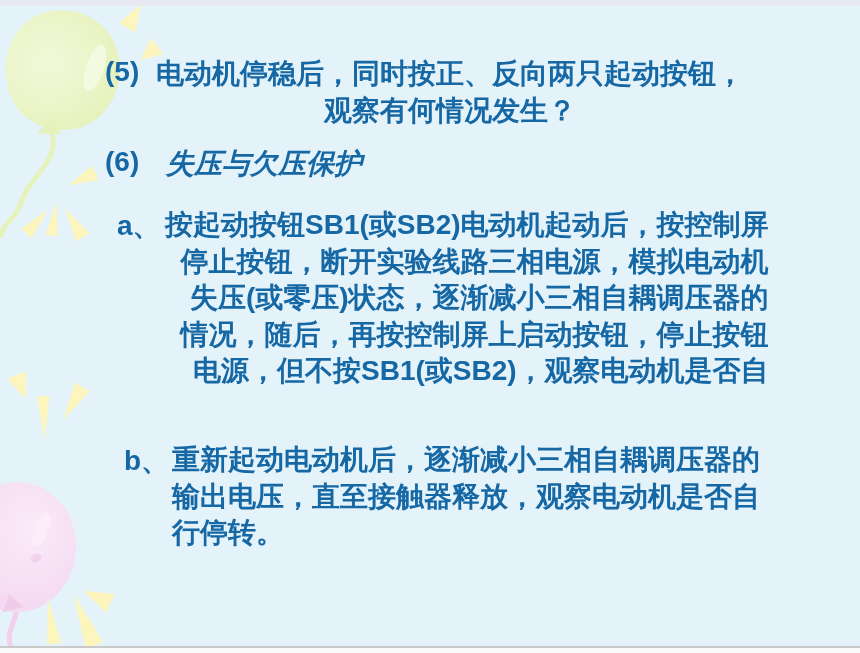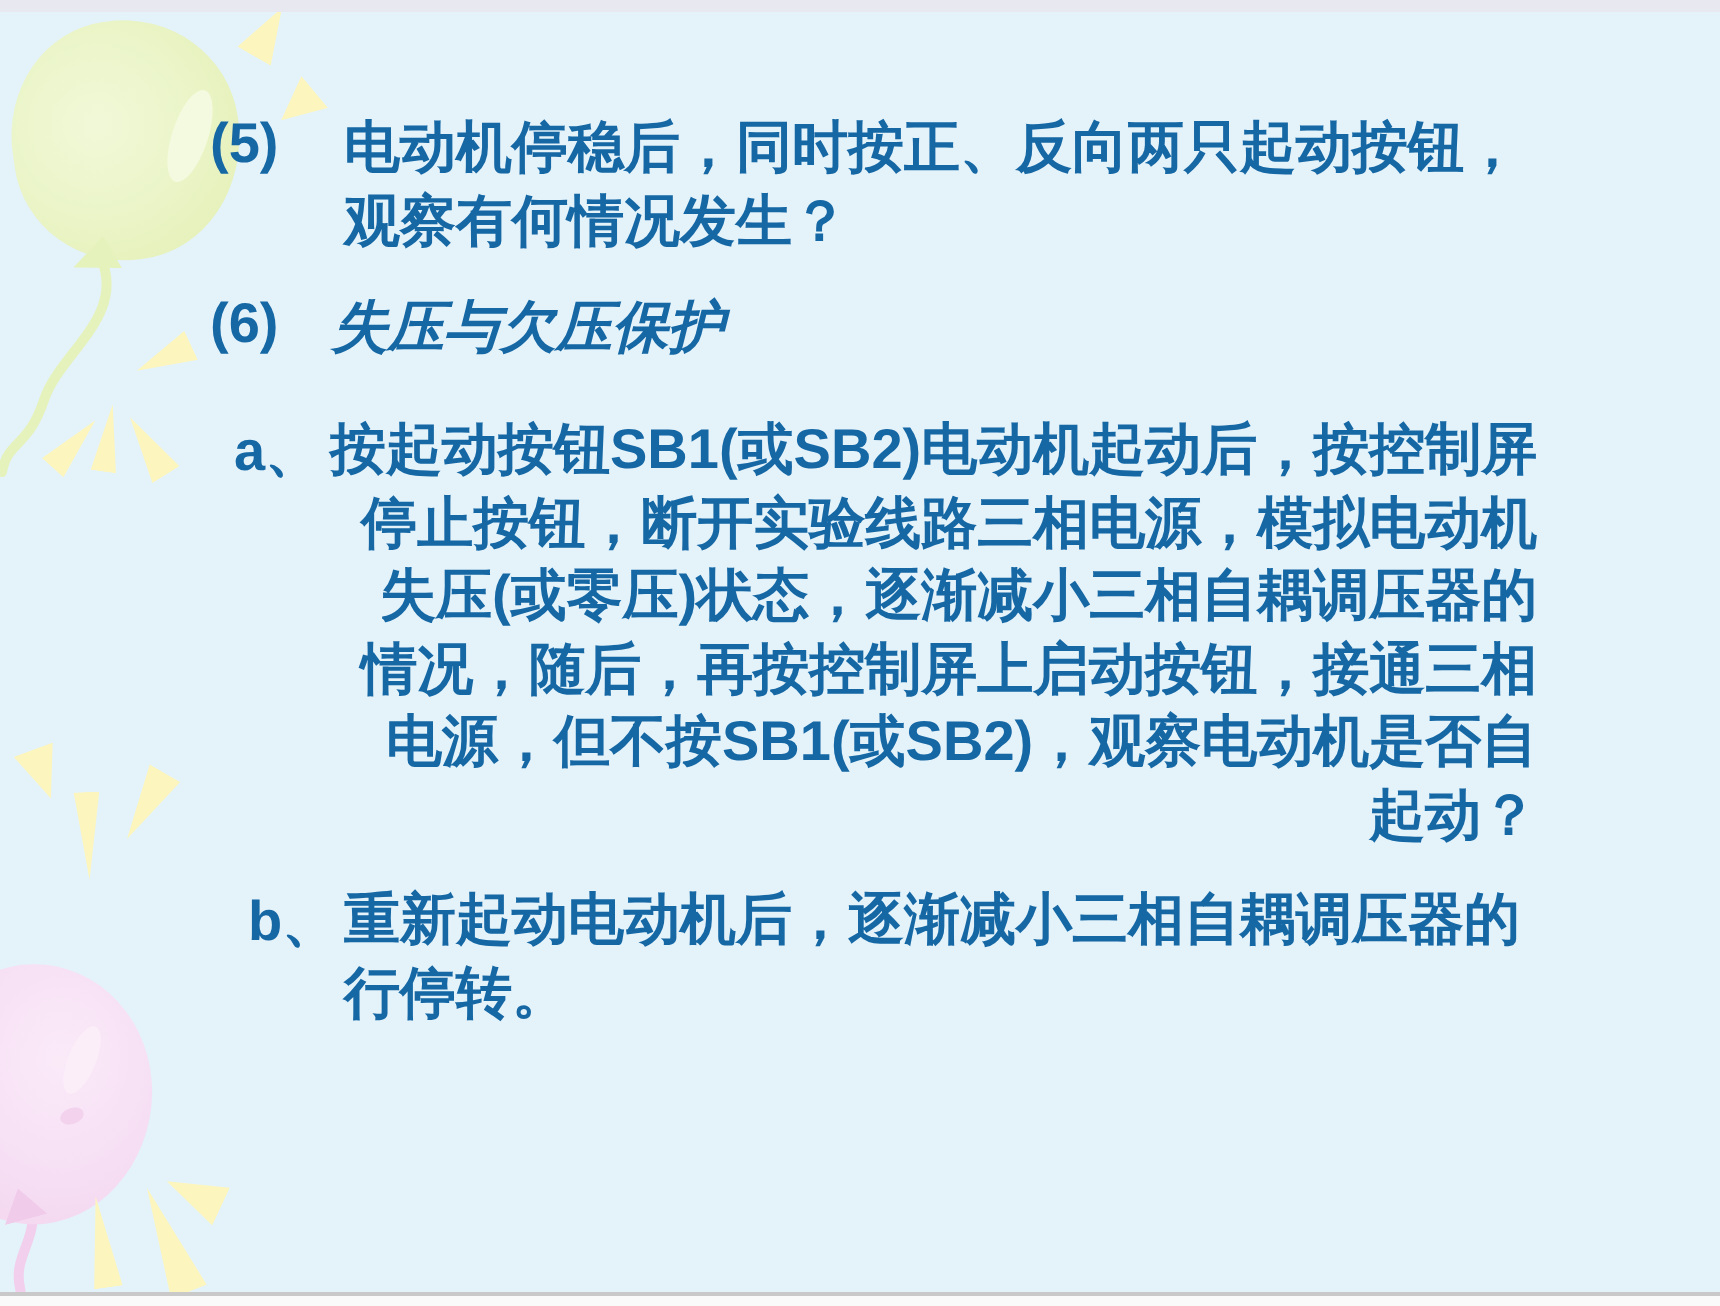--- a/index.html
+++ b/index.html
@@ -59,21 +59,21 @@
   .sp-q3 { left:72px;  top:586px; width:24px; height:56px; transform:rotate(-22deg); }
 
   .strings-svg { position:absolute; left:0; top:0; width:860px; height:640px; pointer-events:none; }
 
   
   .item { position:absolute; left:0; width:860px; color:#1668A5; font-weight:bold; font-size:28px; z-index:2; }
   .item .marker { position:absolute; top:0; white-space:nowrap; }
   .item .lines  { position:absolute; top:0; }
   .line { height:36.5px; line-height:36.5px; white-space:nowrap; }
 
-  .item-5 { top:50px; }  .item-5 .marker { left:105px; } .item-5 .lines { left:172px; }
+  .item-5 { top:50px; }  .item-5 .marker { left:105px; } .item-5 .lines { left:156px;text-align:center; }
   .item-6 { top:140px; } .item-6 .marker { left:105px; } .item-6 .lines { left:166px;font-style:italic; }
   .item-a { top:201px; } .item-a .marker { left:117px; } .item-a .lines { left:165px;text-align:right; }
   .item-b { top:436px; } .item-b .marker { left:124px; } .item-b .lines { left:172px; }
 </style>
 </head>
 <body>
 
 <div class="screen">
   <div class="top-bar"></div>
 
@@ -120,30 +120,30 @@
         <div class="line">失压与欠压保护</div>
       </div>
     </div>
 
     <div class="item item-a">
       <span class="marker">a、</span>
       <div class="lines">
         <div class="line">按起动按钮SB1(或SB2)电动机起动后，按控制屏</div>
         <div class="line">停止按钮，断开实验线路三相电源，模拟电动机</div>
         <div class="line">失压(或零压)状态，逐渐减小三相自耦调压器的</div>
-        <div class="line">情况，随后，再按控制屏上启动按钮，接通三相</div>
+        <div class="line">情况，随后，再按控制屏上启动按钮，停止按钮</div>
         <div class="line">电源，但不按SB1(或SB2)，观察电动机是否自</div>
-        <div class="line">起动？</div>
       </div>
     </div>
 
     <div class="item item-b">
       <span class="marker">b、</span>
       <div class="lines">
         <div class="line">重新起动电动机后，逐渐减小三相自耦调压器的</div>
+        <div class="line">输出电压，直至接触器释放，观察电动机是否自</div>
         <div class="line">行停转。</div>
       </div>
     </div>
 
   </div>
 
   <div class="bottom-line"></div>
   <div class="bottom-bar"></div>
 </div>
 

